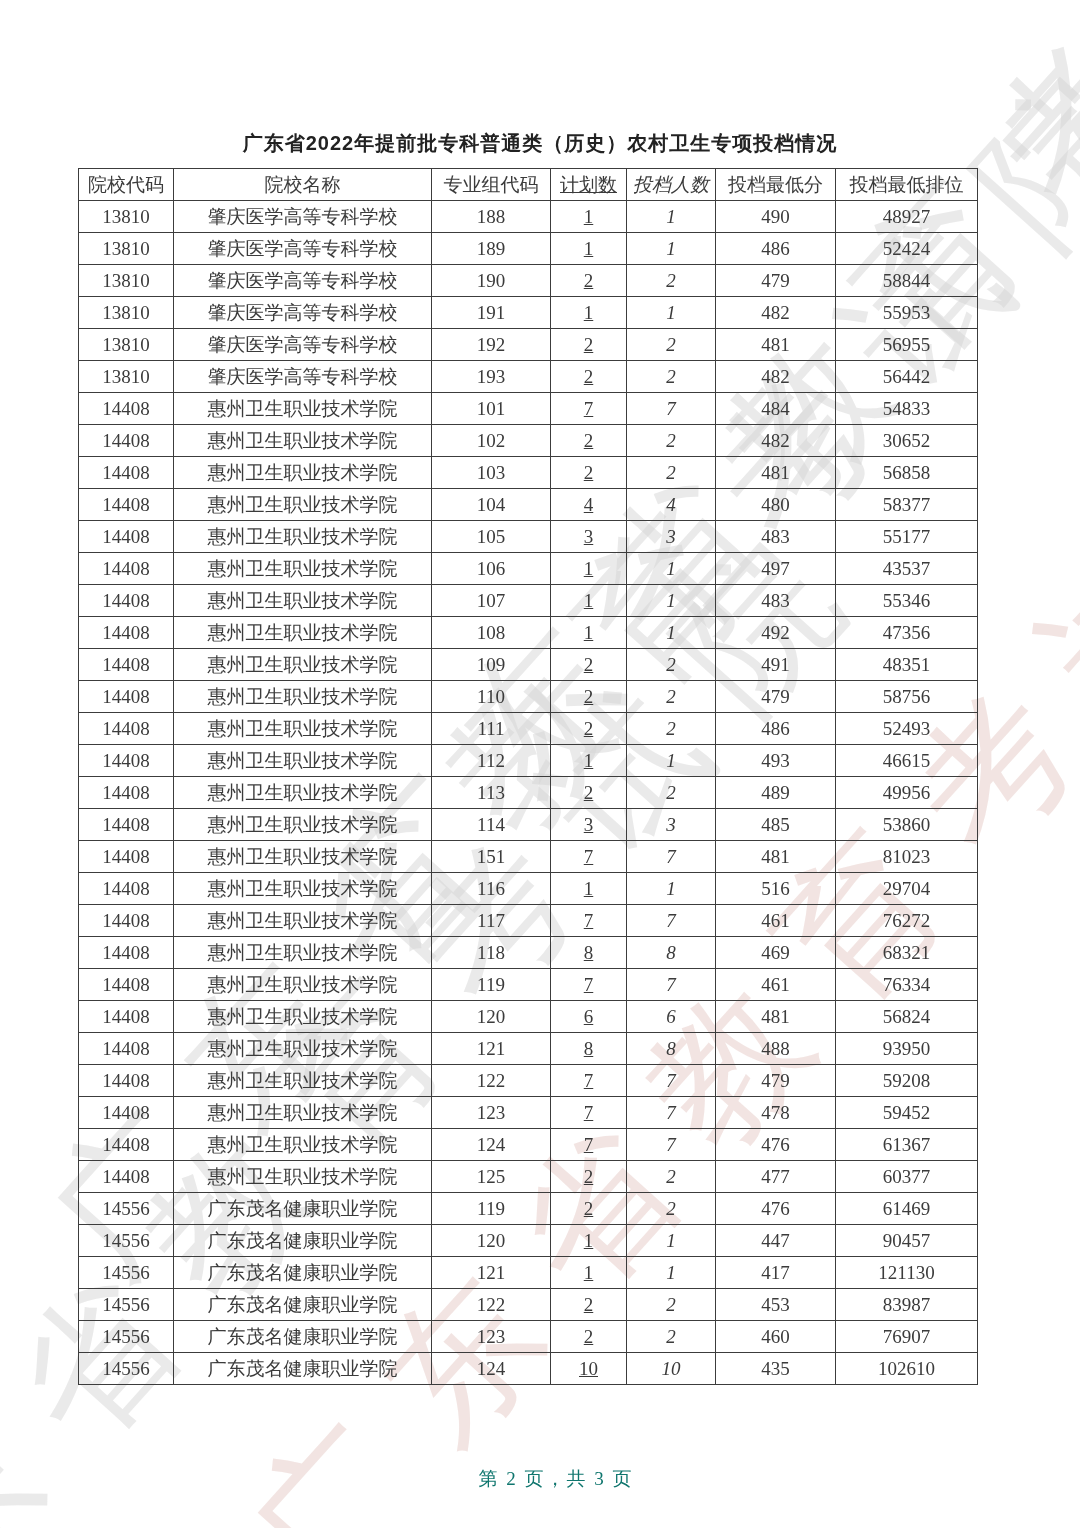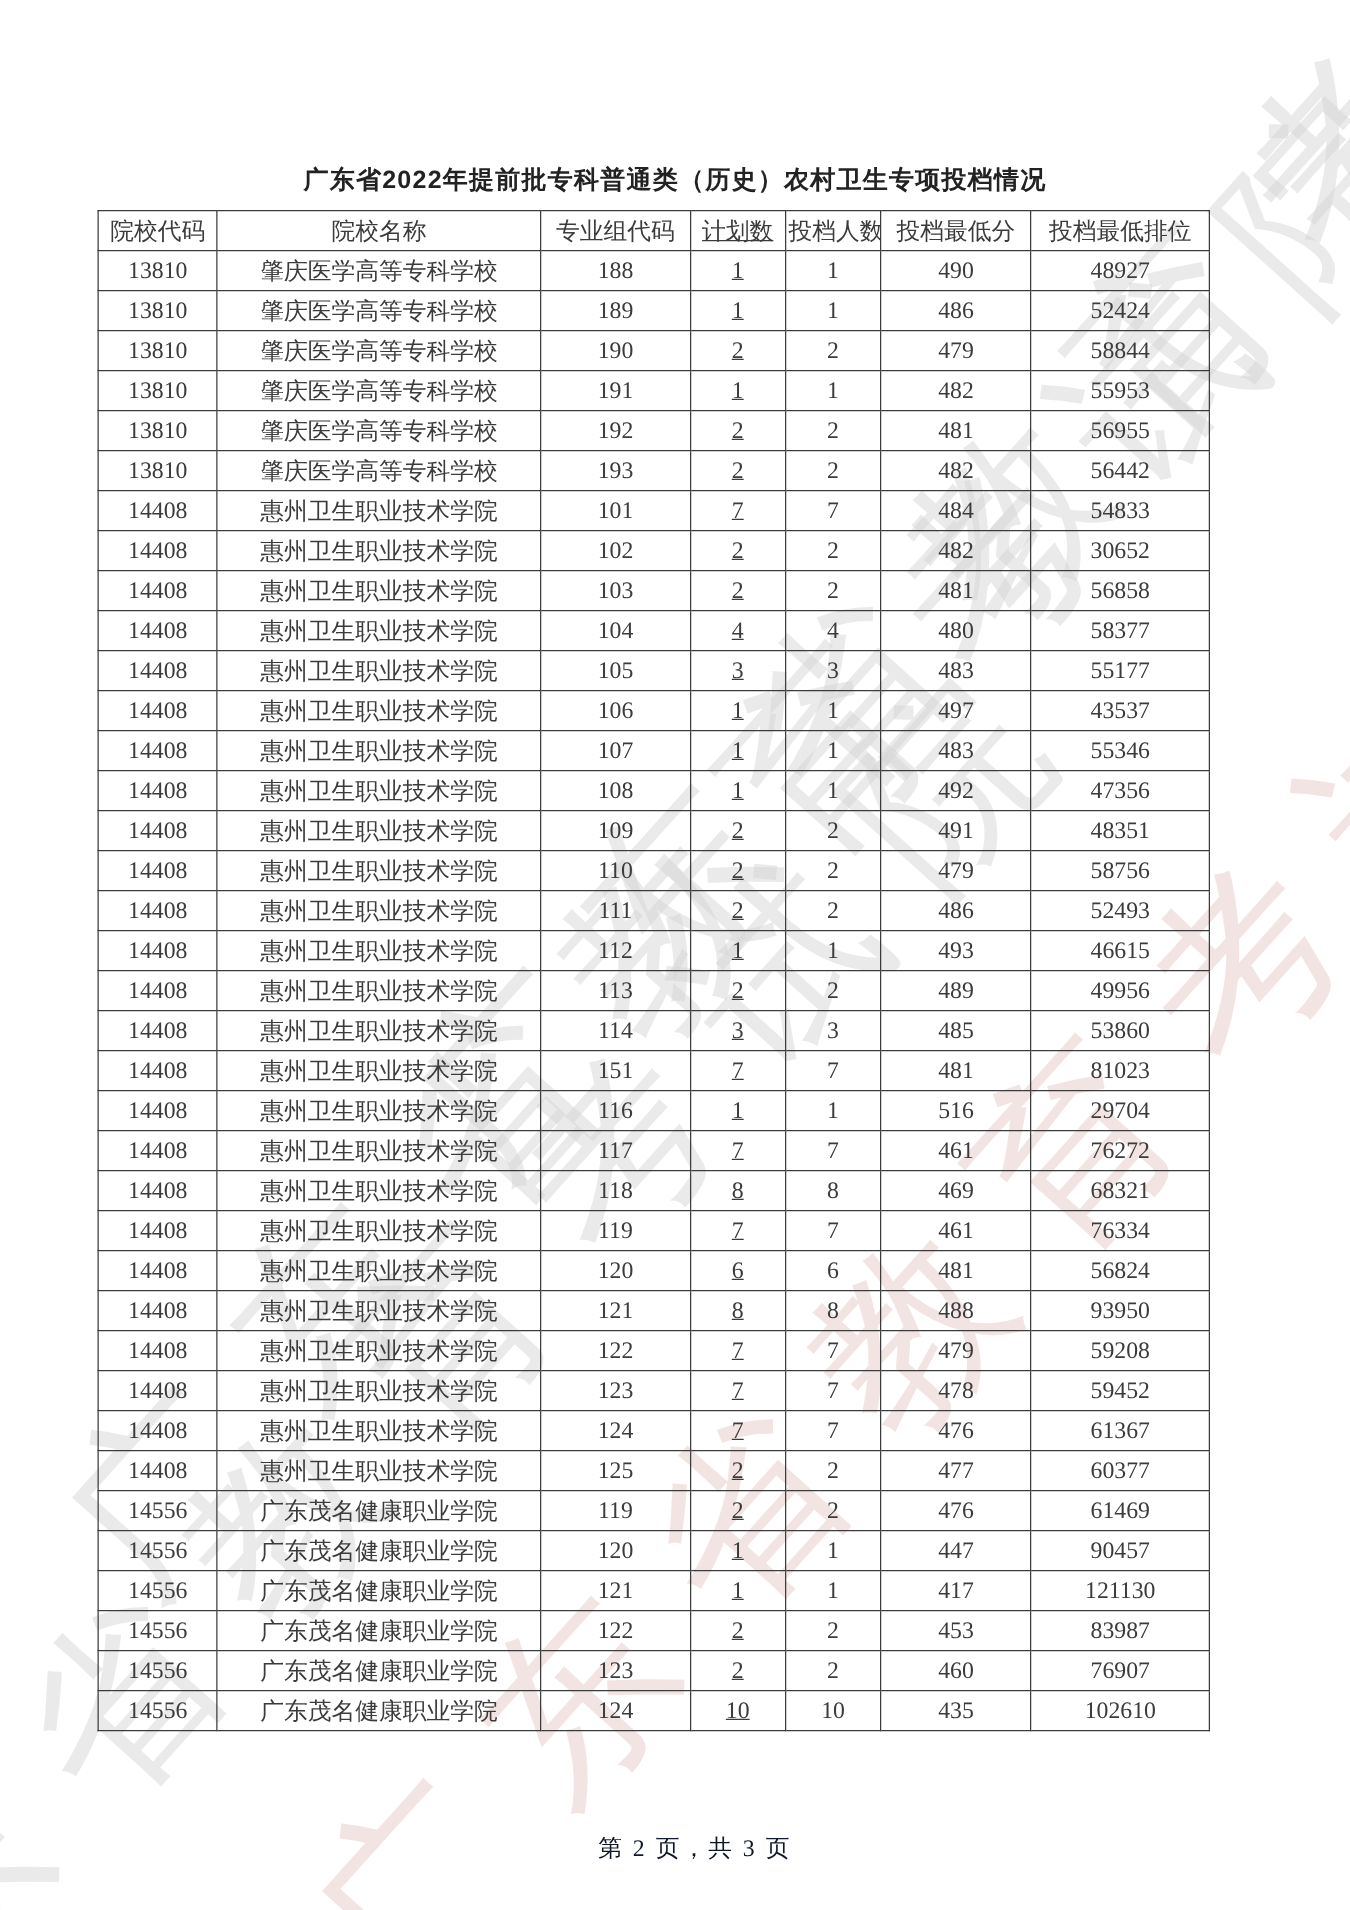--- a/index.html
+++ b/index.html
@@ -72,31 +72,31 @@
     font-weight: normal;
     color: #3b3b3b;
     overflow: hidden;
     white-space: nowrap;
     padding: 0 2px;
   }
   .col0 { width: 95px; }
   .col1 { width: 258px; }
   .col2 { width: 119px; }
   .col3 { width: 76px; text-decoration: underline; }
-  .col4 { width: 76px; }
+  .col4 { width: 89px; font-style: italic; }
   .col5 { width: 120px; }
   .col6 { width: 142px; }
   .page-footer {
     position: absolute;
     top: 1466px;
     left: 0;
     width: 100%;
     text-align: center;
     font-size: 19px;
-    color: #0f172a;
+    color: #0f766e;
     letter-spacing: 2px;
     padding-left: 32px;
   }
 </style>
 </head>
 <body>
 
 <div class="page">
 
   <div class="wm-layer">

